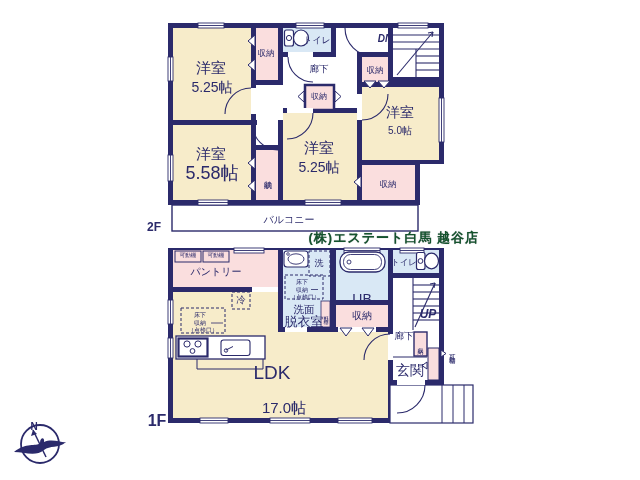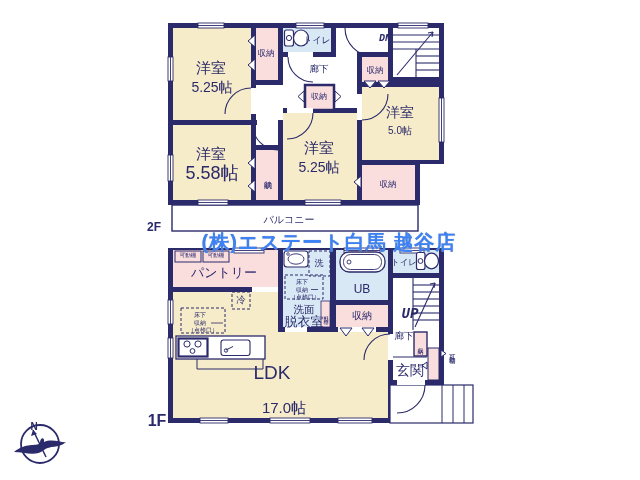--- a/index.html
+++ b/index.html
@@ -2,25 +2,25 @@
 <html><head>
 <meta charset="utf-8">
 <style>
   html,body{margin:0;padding:0;background:#ffffff;}
   #stage{position:relative;width:640px;height:480px;background:#ffffff;overflow:hidden;
          font-family:"Liberation Sans","DejaVu Sans",sans-serif;}
   #plan-svg{position:absolute;left:0;top:0;}
   .lbl{position:absolute;transform:translate(-50%,-50%);color:#2b2a6b;white-space:nowrap;
        line-height:1;z-index:5;}
   .vert{writing-mode:vertical-rl;text-orientation:upright;letter-spacing:1px;}
-  .stair-lbl{font-family:Liberation Mono, monospace;font-style:italic;font-weight:bold;}
+  .stair-lbl{font-family:Liberation Sans, sans-serif;font-style:italic;font-weight:bold;}
   .floor-lbl{font-weight:bold;}
-  #watermark{position:absolute;left:179px;top:229px;width:300px;text-align:center;
-             transform:none;font-size:20px;font-weight:bold;letter-spacing:1px;
-             color:#3b82f6;text-shadow:0 0 1px #9a9aa2;z-index:6;}
+  #watermark{position:absolute;left:179px;top:229px;width:300px;text-align:right;
+             transform:none;font-size:13px;font-weight:bold;letter-spacing:1px;
+             color:#14532d;text-shadow:0 0 1px #9a9aa2;z-index:6;}
 </style>
 </head>
 <body>
 
 <div id="stage">
 
 <svg id="plan-svg" width="640" height="480" viewBox="0 0 640 480">
 
   <g>
 
@@ -248,36 +248,36 @@
 <div class="lbl" style="left:212px;top:173px;font-size:18px">5.58帖</div>
 <div class="lbl vert" style="left:267px;top:175px;font-size:8px">収納</div>
 <div class="lbl" style="left:319px;top:147px;font-size:15px">洋室</div>
 <div class="lbl" style="left:319px;top:167px;font-size:14px">5.25帖</div>
 <div class="lbl" style="left:388px;top:184px;font-size:8.5px">収納</div>
 <div class="lbl" style="left:289px;top:220px;font-size:10px">バルコニー</div>
 <div class="lbl floor-lbl" style="left:154px;top:227px;font-size:12px">2F</div>
 
 <div class="lbl" style="left:188px;top:256px;font-size:5.5px">可動棚</div>
 <div class="lbl" style="left:216px;top:256px;font-size:5.5px">可動棚</div>
-<div class="lbl" style="left:224px;top:272px;font-size:13px">パントリー</div>
+<div class="lbl" style="left:216px;top:272px;font-size:10px">パントリー</div>
 <div class="lbl" style="left:241px;top:300px;font-size:9.5px">冷</div>
 <div class="lbl" style="left:200px;top:315px;font-size:6px">床下</div>
 <div class="lbl" style="left:200px;top:322.5px;font-size:6px">収納</div>
 <div class="lbl" style="left:203px;top:330px;font-size:6px">（点検口）</div>
 <div class="lbl" style="left:319px;top:263px;font-size:9px">洗</div>
 <div class="lbl" style="left:302px;top:282px;font-size:6px">床下</div>
 <div class="lbl" style="left:302px;top:289.5px;font-size:6px">収納</div>
 <div class="lbl" style="left:305px;top:297px;font-size:6px">（点検口）</div>
 <div class="lbl" style="left:304px;top:309px;font-size:10.5px">洗面</div>
 <div class="lbl" style="left:304px;top:321px;font-size:13px">脱衣室</div>
 <div class="lbl vert" style="left:325.5px;top:314px;font-size:5px">可動棚</div>
-<div class="lbl" style="left:362px;top:289px;font-size:12px">UB</div>
+<div class="lbl" style="left:362px;top:299px;font-size:14px">UB</div>
 <div class="lbl" style="left:362px;top:316px;font-size:10px">収納</div>
 <div class="lbl" style="left:404px;top:262px;font-size:8.5px">トイレ</div>
-<div class="lbl stair-lbl" style="left:410px;top:314px;font-size:14px">UP</div>
+<div class="lbl stair-lbl" style="left:428px;top:314px;font-size:12px">UP</div>
 <div class="lbl" style="left:404px;top:336px;font-size:9.5px">廊下</div>
 <div class="lbl vert" style="left:420.5px;top:344px;font-size:6px">収納</div>
 <div class="lbl" style="left:410px;top:370px;font-size:14px">玄関</div>
 <div class="lbl vert" style="left:452px;top:351px;font-size:6.5px">可動棚</div>
 <div class="lbl" style="left:272px;top:372px;font-size:19px">LDK</div>
 <div class="lbl" style="left:284px;top:407px;font-size:15px">17.0帖</div>
 <div class="lbl floor-lbl" style="left:157px;top:421px;font-size:16px">1F</div>
 
 <div class="lbl floor-lbl" style="left:34px;top:427px;font-size:10px">N</div>
 

